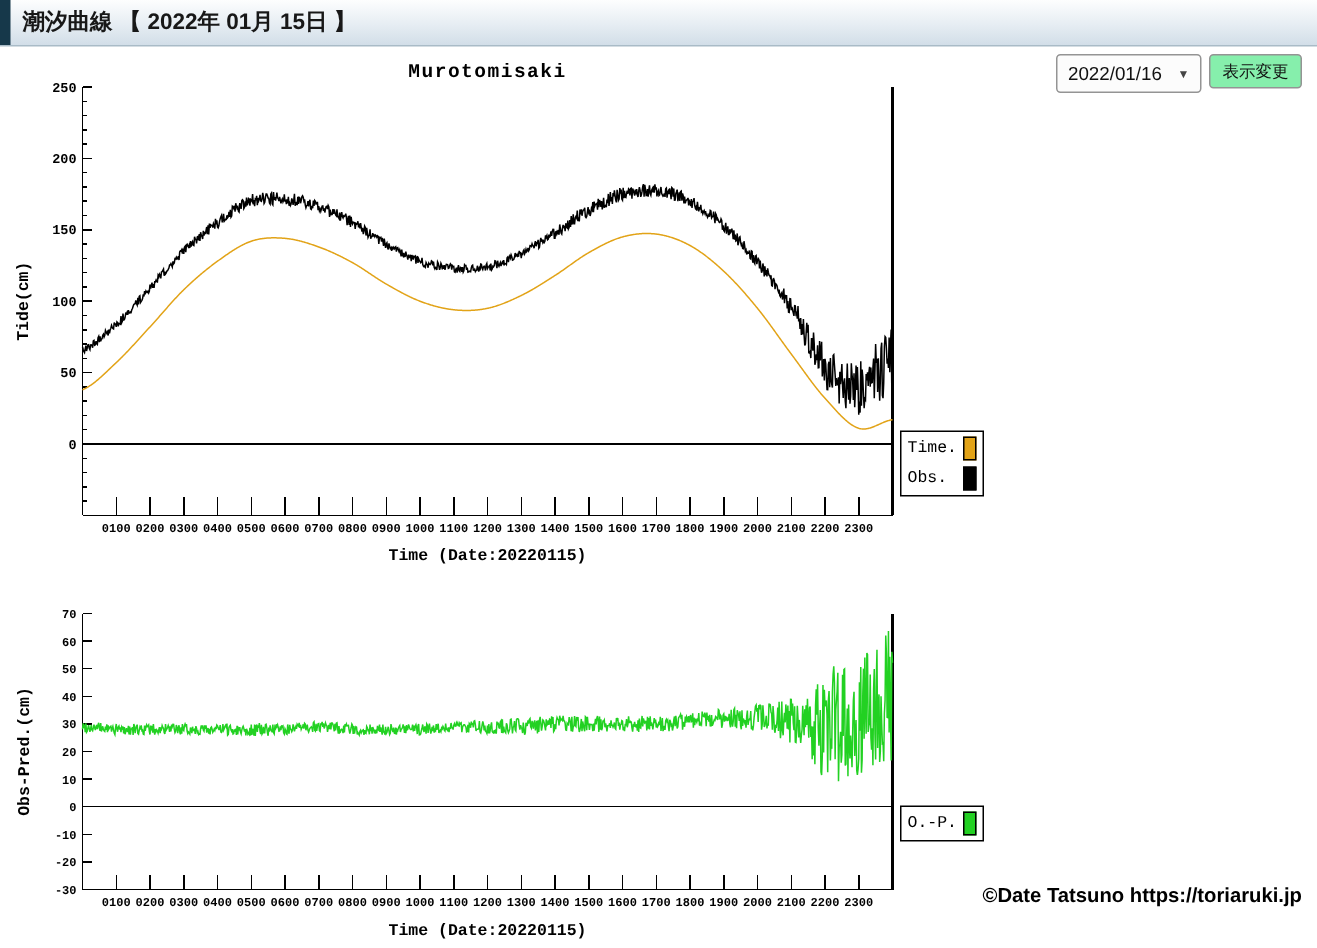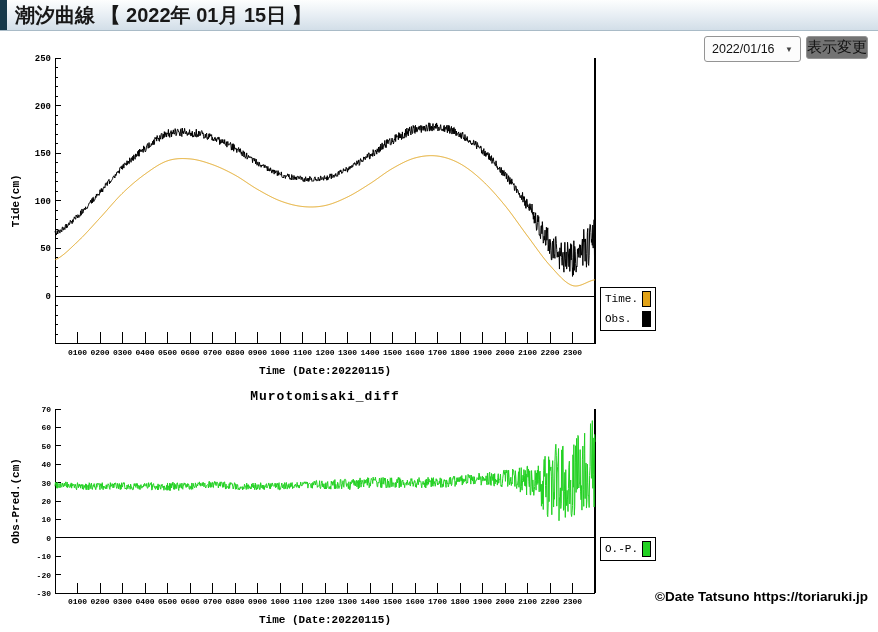--- a/index.html
+++ b/index.html
@@ -3,30 +3,30 @@
 <meta charset="utf-8">
 <style>
   html,body{margin:0;padding:0;background:#fff;}
   #page{position:relative;width:878px;height:632px;background:#fff;overflow:hidden;
         font-family:"Liberation Sans","DejaVu Sans",sans-serif;}
 
   .header{position:absolute;top:0;left:0;width:878px;height:30px;
           background:linear-gradient(180deg,#fdfefe 0%,#e6edf3 55%,#d2dee8 100%);
           border-bottom:1px solid #a9bbc7;}
   .accent{position:absolute;left:0;top:0;width:7px;height:30px;background:#16384a;}
-  .htitle{position:absolute;left:15px;top:0;line-height:30px;font-size:20px;font-weight:bold;color:#181818;}
+  .htitle{position:absolute;left:15px;top:0;line-height:30px;font-size:15px;font-weight:bold;color:#181818;}
 
   .select{position:absolute;top:36px;left:704px;width:97px;height:23px;box-sizing:border-box;
           border:1px solid #949494;border-radius:3px;background:#fcfcfc;
           display:flex;align-items:center;justify-content:space-between;padding:12px 7px;
           font-size:12.5px;color:#111;cursor:default;}
   .arrow{font-size:8px;color:#444;}
   .btn{position:absolute;top:36px;left:806px;width:62px;height:23px;box-sizing:border-box;
-       border:1px solid #949494;border-radius:3px;background:#737373;
-       font-size:15px;color:#111;font-family:inherit;display:flex;align-items:center;justify-content:center;padding:0;}
+       border:1px solid #949494;border-radius:3px;background:#86efac;
+       font-size:11px;color:#111;font-family:inherit;display:flex;align-items:center;justify-content:center;padding:0;}
 
   .ctitle{position:absolute;left:0;width:650px;text-align:center;color:#000;
           font-family:"Liberation Mono","DejaVu Sans Mono",monospace;
           font-weight:bold;font-size:13px;letter-spacing:1px;}
   #t1{top:40px;}
   #t2{top:389px;}
 
   svg{position:absolute;left:0;}
   #chart1{top:52px;}
   #chart2{top:402px;}
@@ -51,20 +51,21 @@
     <div class="accent"></div>
     <div class="htitle">潮汐曲線 【 2022年 01月 15日 】</div>
   </div>
 
   <div class="select">
     <span>2022/01/16</span>
     <span class="arrow">▼</span>
   </div>
   <button class="btn">表示変更</button>
 
+  <div class="ctitle" id="t1">Murotomisaki</div>
   <svg id="chart1" width="668" height="332" viewBox="0 0 668 332">
       <g>
         <line x1="55" y1="6" x2="55" y2="291.59999999999997" stroke="#000" stroke-width="1" shape-rendering="crispEdges"></line>
         <line x1="595" y1="6" x2="595" y2="291.59999999999997" stroke="#000" stroke-width="2" shape-rendering="crispEdges"></line>
         <line x1="55" y1="291.59999999999997" x2="595" y2="291.59999999999997" stroke="#000" stroke-width="1" shape-rendering="crispEdges"></line>
         <line x1="55" y1="244" x2="595" y2="244" stroke="#000" stroke-width="1" shape-rendering="crispEdges"></line>
         <line x1="55" y1="244" x2="61" y2="244" stroke="#000" shape-rendering="crispEdges"></line>
         <text x="51" y="247" text-anchor="end" font-size="9" font-weight="bold" font-family="&quot;Liberation Mono&quot;,&quot;DejaVu Sans Mono&quot;,monospace">0</text>
         <line x1="55" y1="196.39999999999998" x2="61" y2="196.39999999999998" stroke="#000" shape-rendering="crispEdges"></line>
         <text x="51" y="199.39999999999998" text-anchor="end" font-size="9" font-weight="bold" font-family="&quot;Liberation Mono&quot;,&quot;DejaVu Sans Mono&quot;,monospace">50</text>
@@ -159,21 +160,20 @@
     <div class="lrow">
       <span>Time.</span>
       <span class="swatch" style="background-color: rgb(226, 163, 23);"></span>
     </div>
     <div class="lrow">
       <span>Obs.</span>
       <span class="swatch" style="background-color: rgb(0, 0, 0);"></span>
     </div>
   </div>
 
-  <div class="ctitle" id="t2">Murotomisaki_diff</div>
   <svg id="chart2" width="668" height="228" viewBox="0 0 668 228">
       <g>
         <line x1="55" y1="7" x2="55" y2="191" stroke="#000" stroke-width="1" shape-rendering="crispEdges"></line>
         <line x1="595" y1="7" x2="595" y2="191" stroke="#000" stroke-width="2" shape-rendering="crispEdges"></line>
         <line x1="55" y1="191" x2="595" y2="191" stroke="#000" stroke-width="1" shape-rendering="crispEdges"></line>
         <line x1="55" y1="135.8" x2="595" y2="135.8" stroke="#000" stroke-width="1" shape-rendering="crispEdges"></line>
         <line x1="55" y1="191" x2="61" y2="191" stroke="#000" shape-rendering="crispEdges"></line>
         <text x="51" y="194" text-anchor="end" font-size="8" font-weight="bold" font-family="&quot;Liberation Mono&quot;,&quot;DejaVu Sans Mono&quot;,monospace">-30</text>
         <line x1="55" y1="172.6" x2="61" y2="172.6" stroke="#000" shape-rendering="crispEdges"></line>
         <text x="51" y="175.6" text-anchor="end" font-size="8" font-weight="bold" font-family="&quot;Liberation Mono&quot;,&quot;DejaVu Sans Mono&quot;,monospace">-20</text>

